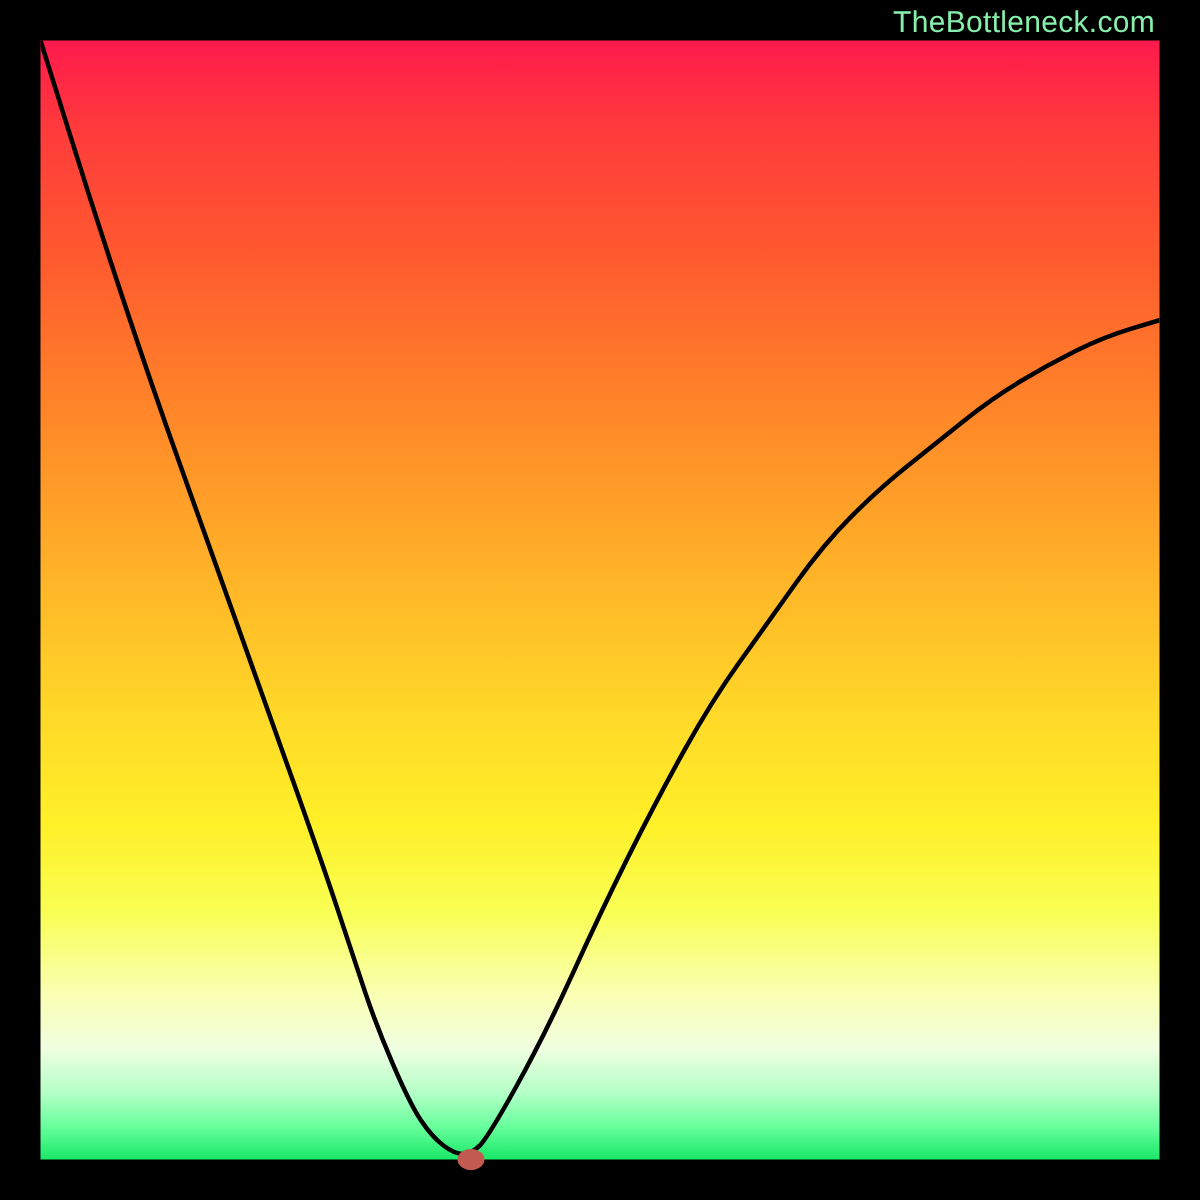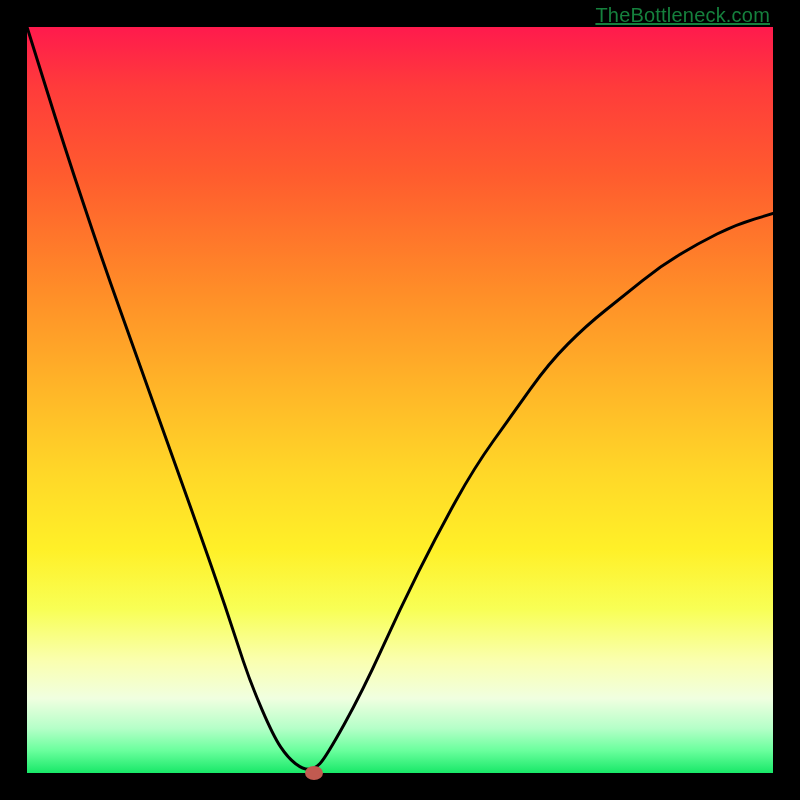--- a/index.html
+++ b/index.html
@@ -30,25 +30,24 @@
       #f0ffe0 90%,
       #b5ffc8 94%,
       #6aff9d 97%,
       #18e868 100%
     );
   }
   .watermark {
     position: absolute;
     top: 4px;
     right: 30px;
-    color: #15803d;
+    color: #86efac;
     font-size: 20px;
     font-weight: 500;
     letter-spacing: 0.2px;
-    text-decoration: underline;
   }
   svg.curve {
     position: absolute;
     left: 0;
     top: 0;
     width: 746px;
     height: 746px;
   }
   .dot {
     position: absolute;

